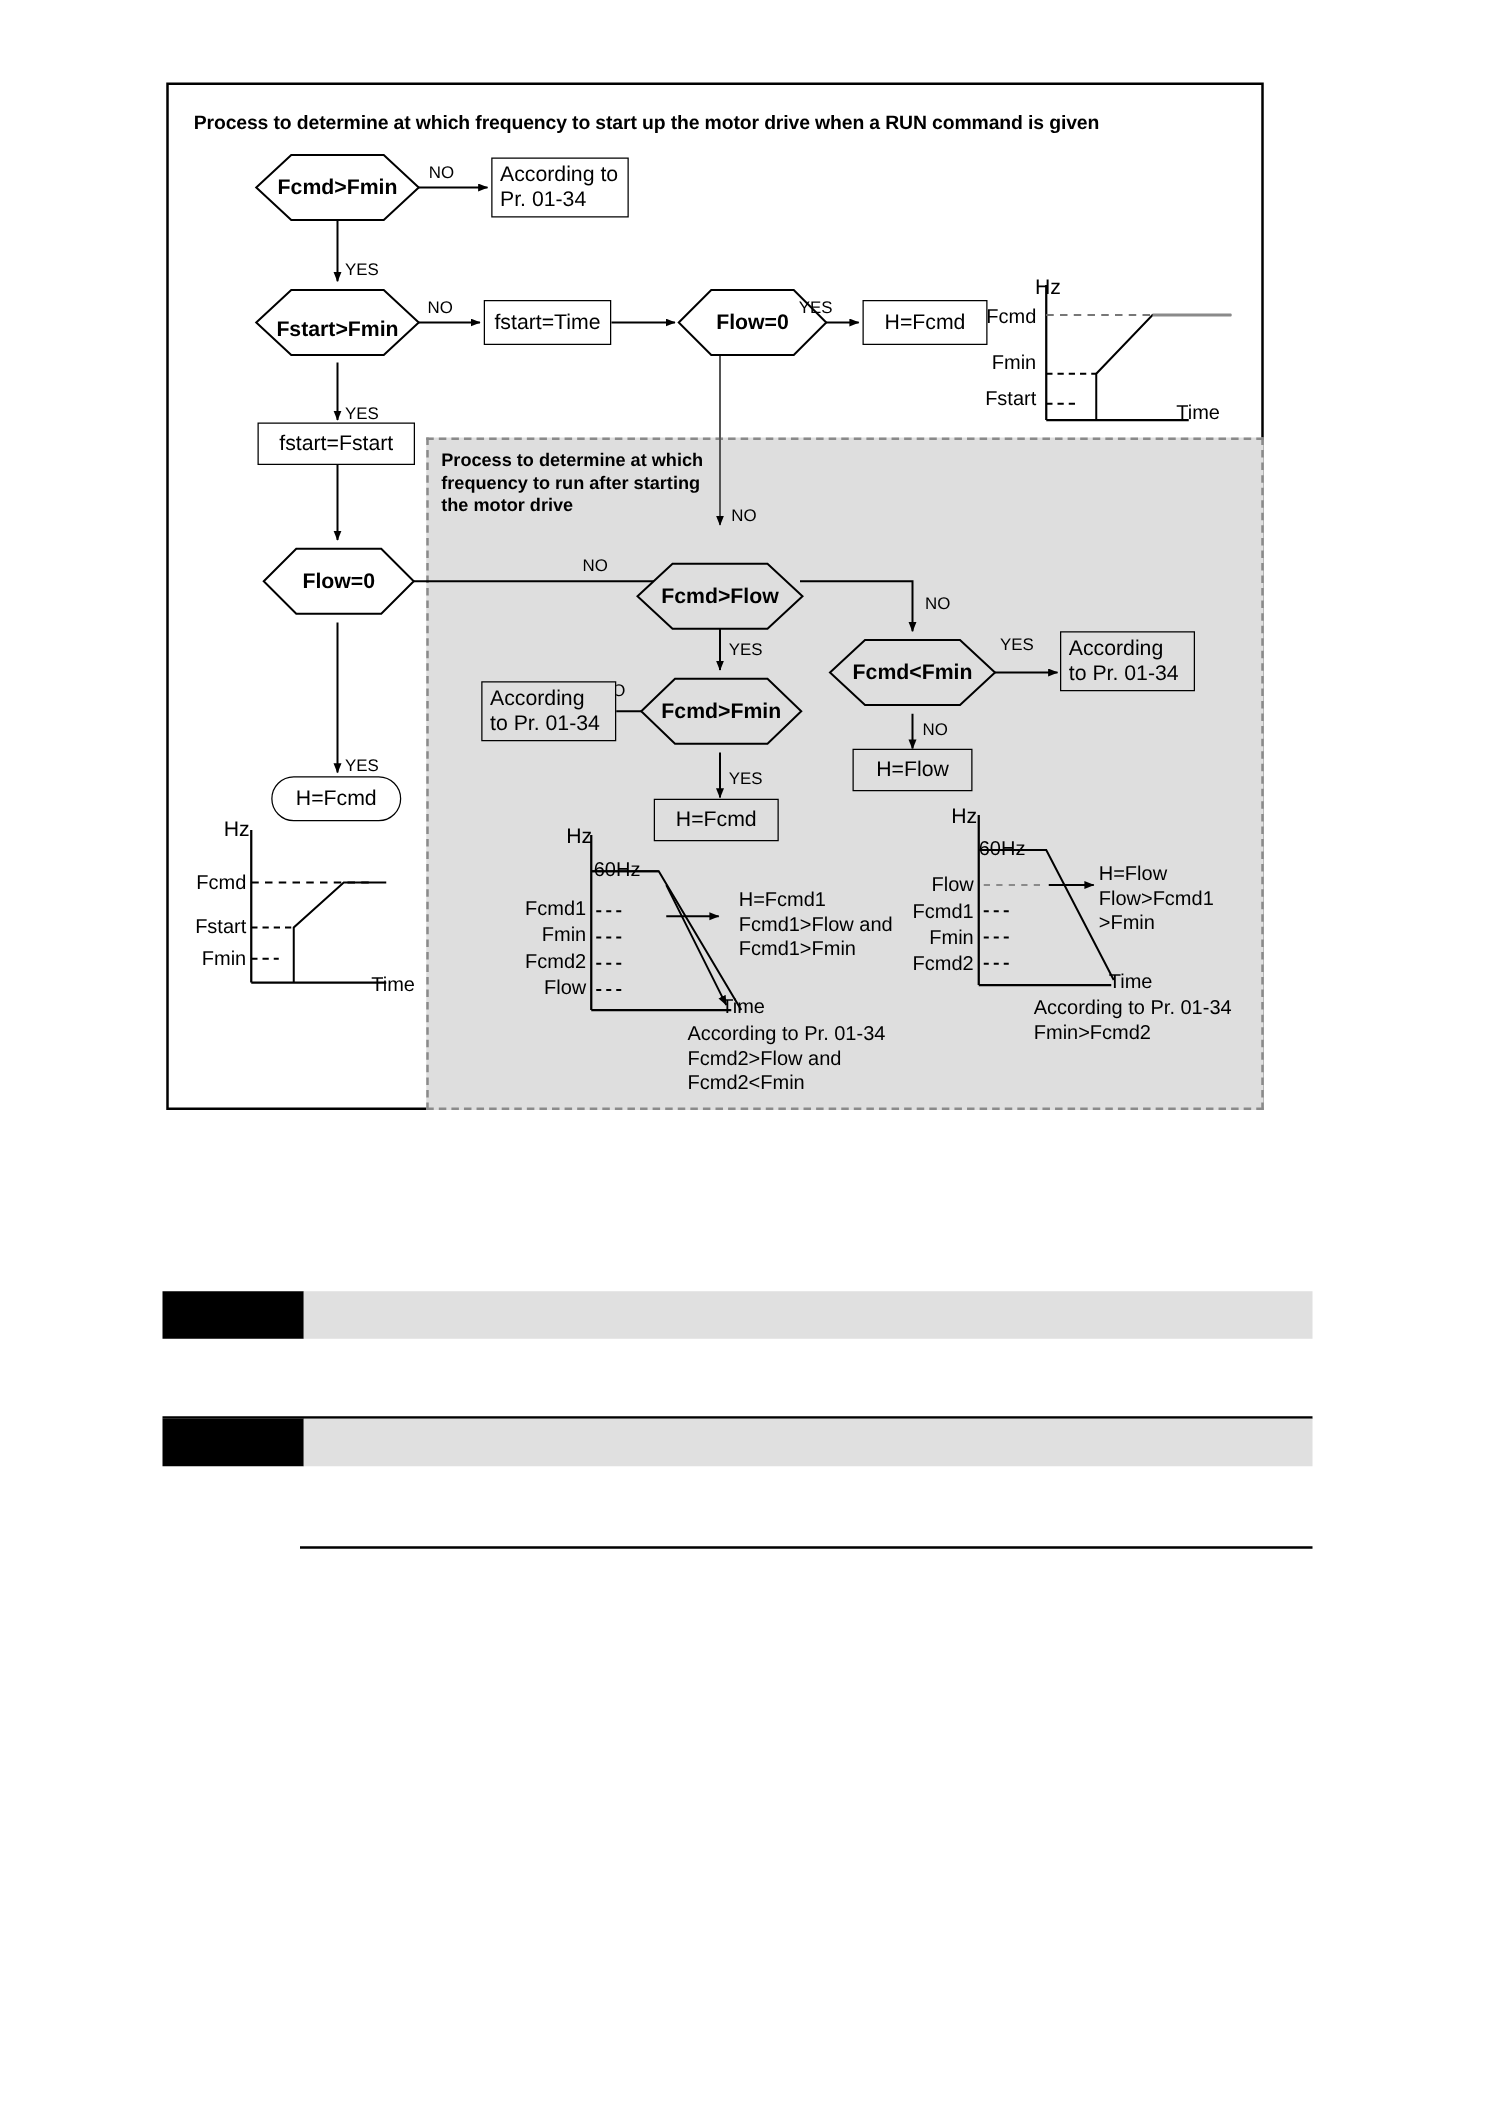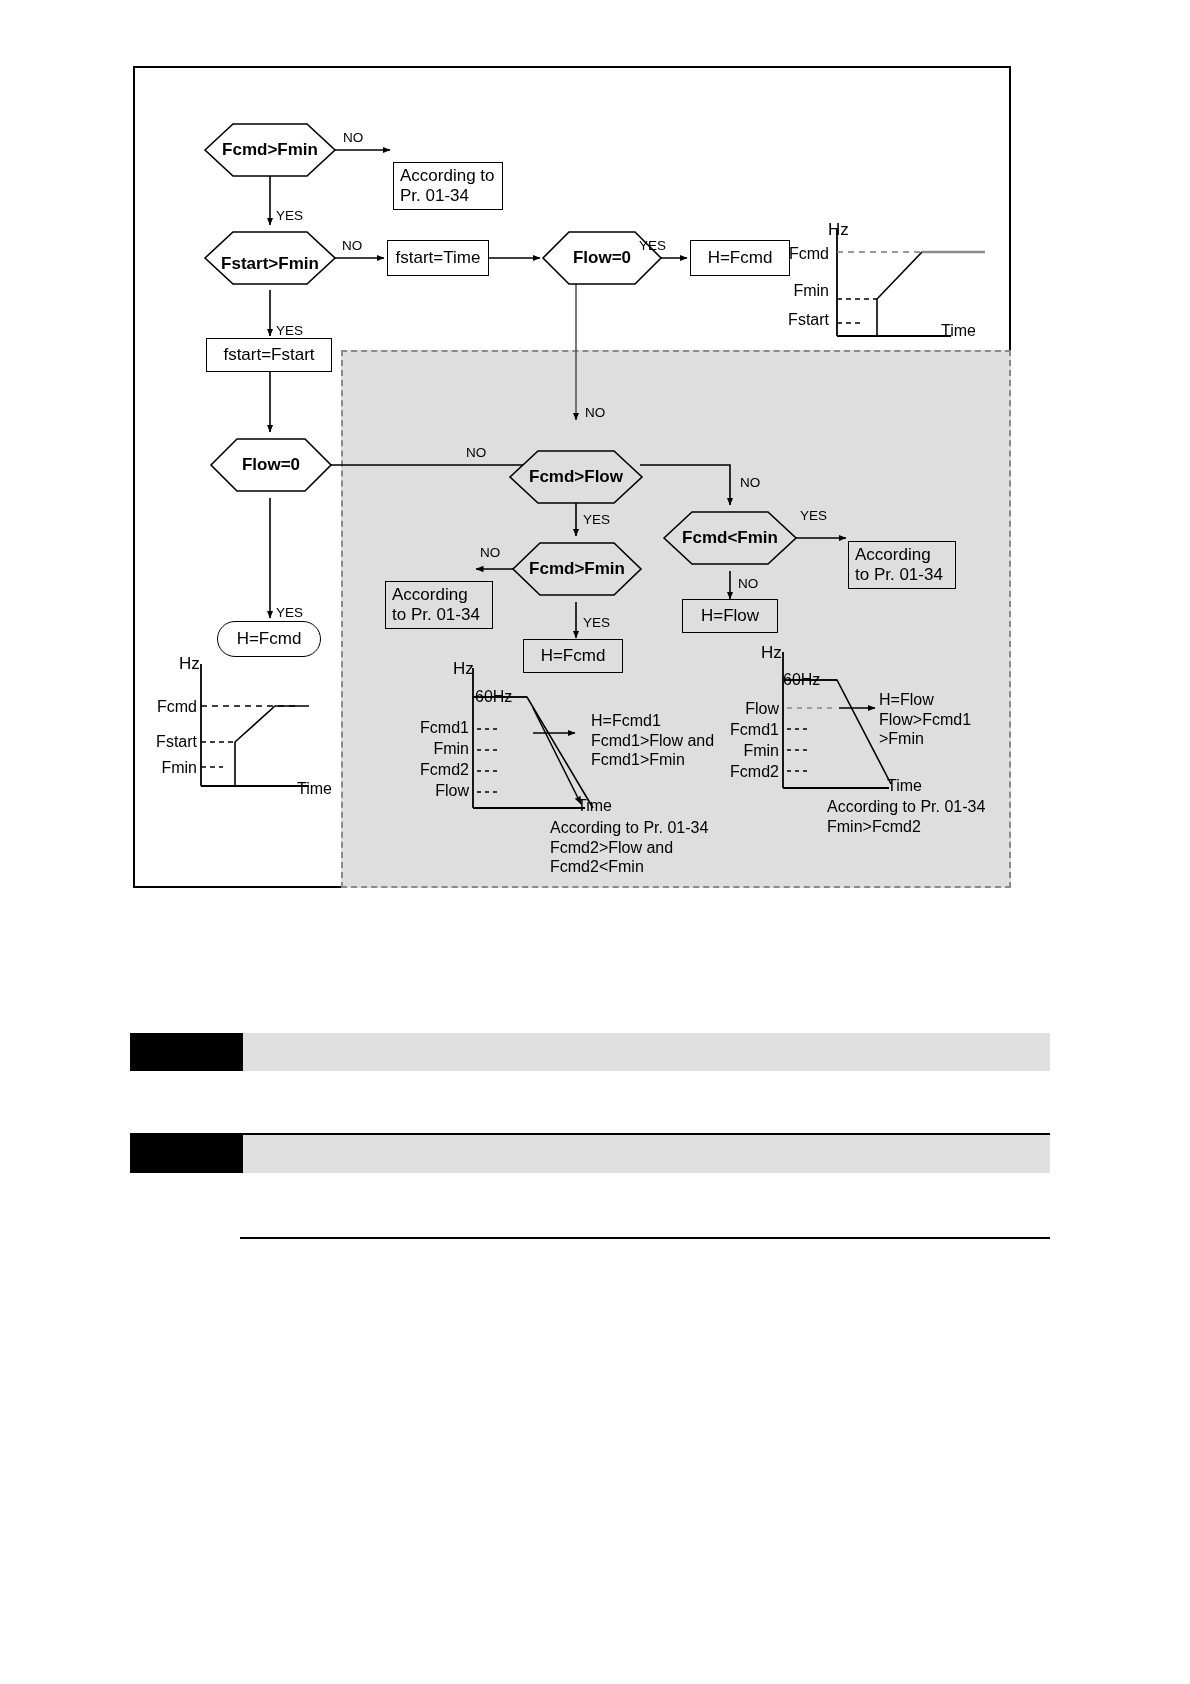--- a/index.html
+++ b/index.html
@@ -69,21 +69,21 @@
     background: transparent;
     text-align: center;
     line-height: 1.18;
   }
   .rect {
     border: 1.6px solid #000;
     background: transparent;
   }
   .rect.onwhite { background: #fff; }
   .rect.ongray  { background: #dedede; }
-  .rect.left { justify-content: flex-start; padding-left: 6px; text-align: left; margin-top: 36px; }
+  .rect.left { justify-content: flex-start; padding-left: 6px; text-align: left; }
   .stadium {
     border: 1.6px solid #000;
     border-radius: 26px;
     background: #fff;
   }
   .diamond-wrap {
     position: absolute;
   }
   .diamond-wrap svg { position: absolute; left: 0; top: 0; overflow: visible; }
   .diamond-label {
@@ -188,21 +188,23 @@
         <line x1="441" y1="534" x2="441" y2="570" marker-end="url(#ah)"></line>
 
         <path d="M505,397 L595,397 L595,437" marker-end="url(#ah)"></path>
 
         <line x1="661" y1="470" x2="711" y2="470" marker-end="url(#ah)"></line>
 
         <line x1="595" y1="503" x2="595" y2="531" marker-end="url(#ah)"></line>
       </g>
     </svg>
 
-
+    <div class="diagram-title">Process to determine at which frequency to start up the motor drive when a RUN command is given</div>
+
+    <div class="gray-title">Process to determine at which frequency to run after starting the motor drive</div>
 
     <div class="diamond-wrap" style="left:70px; top:56px; width:130px; height:52px;">
       <svg width="130" height="52" viewBox="0 0 130 52">
         <polygon points="0,26 28,0 102,0 130,26 102,52 28,52" fill="#fff" stroke="#000" stroke-width="1.6"></polygon>
       </svg>
       <div class="diamond-label">Fcmd&gt;Fmin</div>
     </div>
     <div class="edge-label" style="left:208px; top:62px;">NO</div>
 
     <div class="node rect onwhite left" style="left:258px; top:58px; width:110px; height:48px; white-space:pre-line;">According to

